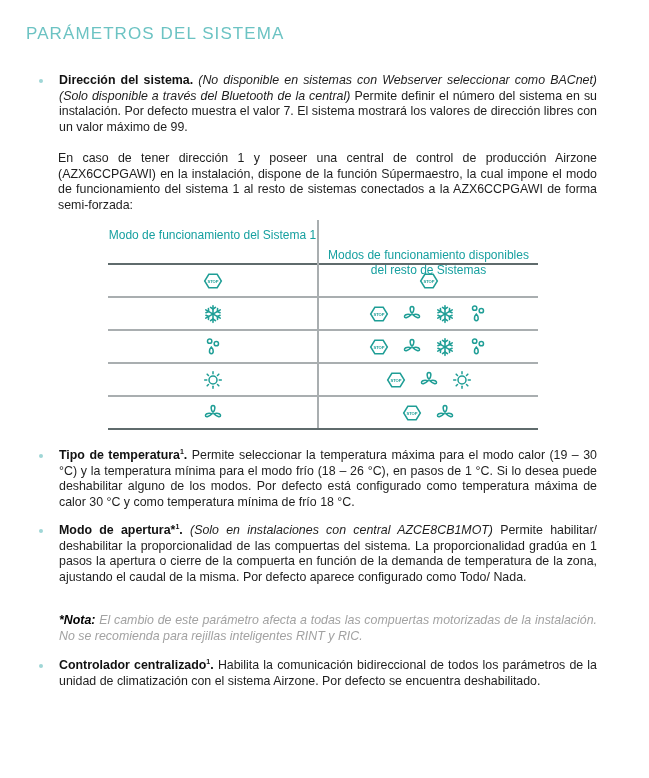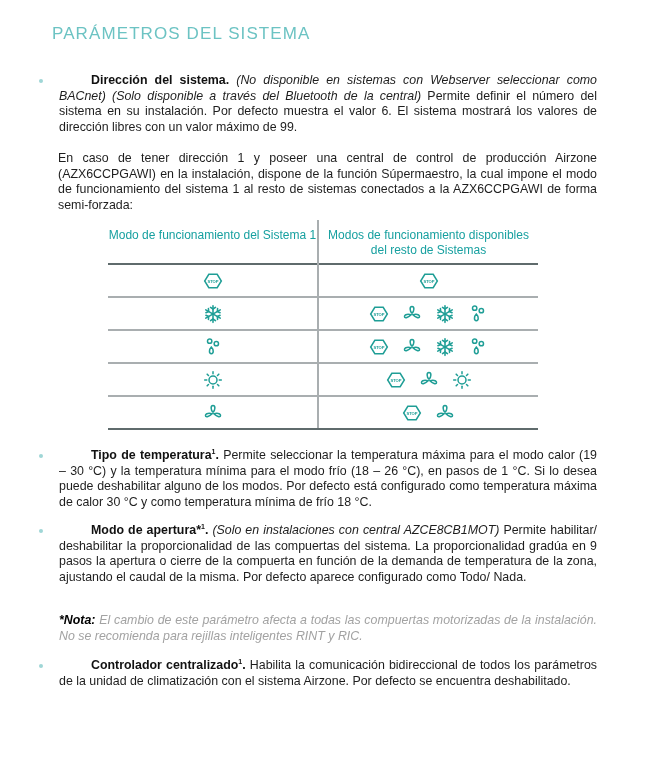--- a/index.html
+++ b/index.html
@@ -1,32 +1,32 @@
 <!DOCTYPE html>
 <html><head>
 <meta charset="utf-8">
 <style>
   html, body { margin: 0; padding: 0; background: #ffffff; }
   body {
     width: 649px; height: 778px; position: relative; overflow: hidden;
     font-family: "Liberation Sans", sans-serif; color: #1e1e1e;
   }
   .title {
-    position: absolute; left: 52px; top: 24px;
+    position: absolute; left: 26px; top: 24px;
     font-size: 17px; letter-spacing: 1.1px; color: #6cc3c3; font-weight: normal;
   }
   .bullet {
     position: absolute; left: 39px; width: 558px; font-size: 12.4px; line-height: 15.6px;
     text-align: justify; padding-left: 20px; box-sizing: border-box;
   }
   .bullet .dot {
     position: absolute; left: 0; top: 6px; width: 4px; height: 4px; border-radius: 50%;
     background: #9fd6d6;
   }
-  .bullet b { font-weight: bold; color: #111; margin-left: 32px; }
+  .bullet b { font-weight: bold; color: #111; }
   .bullet i { font-style: italic; }
   .bullet sup { font-size: 7px; vertical-align: super; line-height: 0; }
   .para {
     position: absolute; left: 58px; width: 539px; font-size: 12.4px; line-height: 15.6px; text-align: justify;
   }
   .note {
     position: absolute; left: 59px; width: 538px; font-size: 12.4px; line-height: 15.6px;
     color: #a2a2a2; font-style: italic; text-align: justify;
   }
   .note b { color: #000000; font-weight: bold; }
@@ -35,39 +35,39 @@
     position: absolute; left: 108px; top: 220px; width: 430px;
   }
   .vline {
     position: absolute; left: 209px; top: 0; width: 2px; height: 208px; background: #a9aeb0;
   }
   .thead { position: absolute; left: 0; top: 8px; width: 430px; height: 36px; }
   .th {
     position: absolute; top: 0; text-align: center; color: #17a0a0; font-size: 12px; line-height: 15px;
   }
   .th.c1 { left: 0; width: 209px; }
-  .th.c2 { left: 211px; width: 219px; }
+  .th.c2 { left: 211px; width: 219px; margin-top: 20px; }
   .hline { position: absolute; left: 0; width: 430px; height: 2px; background: #a9aeb0; }
   .hline.dark { background: #5f6b6c; }
   .row { position: absolute; left: 0; width: 430px; height: 31px; }
   .cell { position: absolute; top: 0; height: 31px; display: flex; align-items: center; justify-content: center; gap: 13px; }
   .cell.c1 { left: 0; width: 209px; }
   .cell.c2 { left: 211px; width: 219px; }
   .icon { width: 20px; height: 20px; display: inline-block; }
   .icon svg { width: 20px; height: 20px; display: block; }
 </style>
 </head>
 <body>
 
 <div class="title">PARÁMETROS DEL SISTEMA</div>
 
 <div class="bullet" style="top:73px;">
   <span class="dot"></span>
   <b>Dirección del sistema.</b>
-  <i>(No disponible en sistemas con Webserver seleccionar como BACnet) (Solo disponible a través del Bluetooth de la central)</i><span> Permite definir el número del sistema en su instalación. Por defecto muestra el valor 6. El sistema mostrará los valores de dirección libres con un valor máximo de 99.</span>
+  <i>(No disponible en sistemas con Webserver seleccionar como BACnet) (Solo disponible a través del Bluetooth de la central)</i><span> Permite definir el número del sistema en su instalación. Por defecto muestra el valor 7. El sistema mostrará los valores de dirección libres con un valor máximo de 99.</span>
 </div>
 
 <div class="para" style="top:151px;">En caso de tener dirección 1 y poseer una central de control de producción Airzone (AZX6CCPGAWI) en la instalación, dispone de la función Súpermaestro, la cual impone el modo de funcionamiento del sistema 1 al resto de sistemas conectados a la AZX6CCPGAWI de forma semi-forzada:</div>
 
 <div class="modes-table">
   <div class="thead">
     <div class="th c1">Modo de funcionamiento del Sistema 1</div>
     <div class="th c2">Modos de funcionamiento disponibles del resto de Sistemas</div>
   </div>
   <div class="hline dark" style="top:43px;"></div>
@@ -295,21 +295,21 @@
 </div>
 
 <div class="bullet" style="top:448px;">
   <span class="dot"></span>
   <b><span>Tipo de temperatura</span><sup>1</sup><span>.</span></b><span> Permite seleccionar la temperatura máxima para el modo calor (19 – 30 °C) y la temperatura mínima para el modo frío (18 – 26 °C), en pasos de 1 °C. Si lo desea puede deshabilitar alguno de los modos. Por defecto está configurado como temperatura máxima de calor 30 °C y como temperatura mínima de frío 18 °C.</span>
 </div>
 
 <div class="bullet" style="top:523px;">
   <span class="dot"></span>
   <b><span>Modo de apertura*</span><sup>1</sup><span>.</span></b>
-  <i>(Solo en instalaciones con central AZCE8CB1MOT)</i><span> Permite habilitar/ deshabilitar la proporcionalidad de las compuertas del sistema. La proporcionalidad gradúa en 9 pasos la apertura o cierre de la compuerta en función de la demanda de temperatura de la zona, ajustando el caudal de la misma. Por defecto aparece configurado como Todo/ Nada.</span>
+  <i>(Solo en instalaciones con central AZCE8CB1MOT)</i><span> Permite habilitar/ deshabilitar la proporcionalidad de las compuertas del sistema. La proporcionalidad gradúa en 1 pasos la apertura o cierre de la compuerta en función de la demanda de temperatura de la zona, ajustando el caudal de la misma. Por defecto aparece configurado como Todo/ Nada.</span>
 </div>
 
 <div class="note" style="top:613px;">
   <b>*Nota:</b><span> El cambio de este parámetro afecta a todas las compuertas motorizadas de la instalación. No se recomienda para rejillas inteligentes RINT y RIC.</span>
 </div>
 
 <div class="bullet" style="top:658px;">
   <span class="dot"></span>
   <b><span>Controlador centralizado</span><sup>1</sup><span>.</span></b><span> Habilita la comunicación bidireccional de todos los parámetros de la unidad de climatización con el sistema Airzone. Por defecto se encuentra deshabilitado.</span>
 </div>

